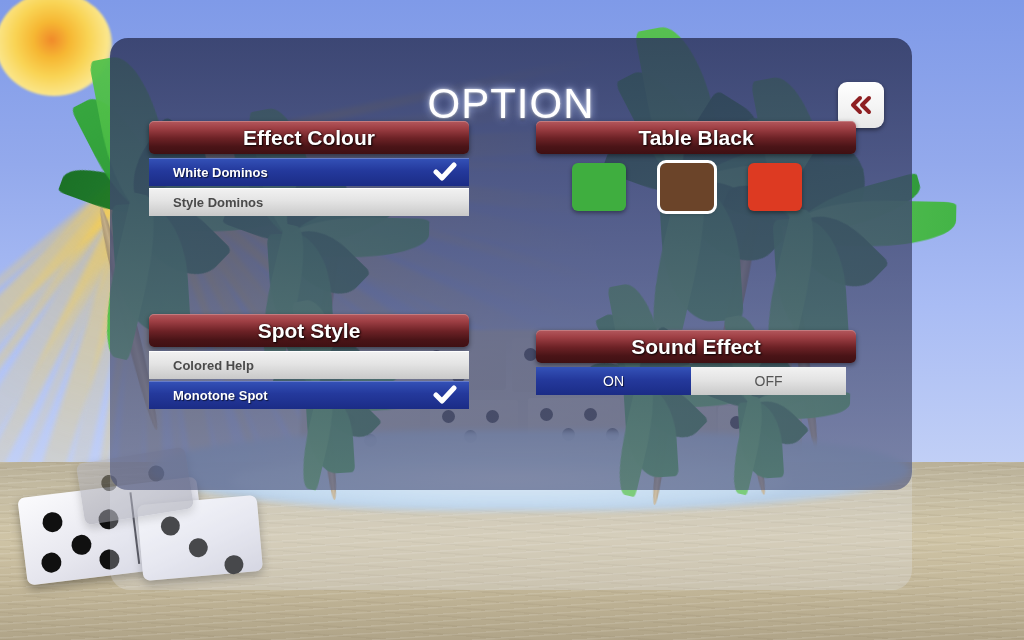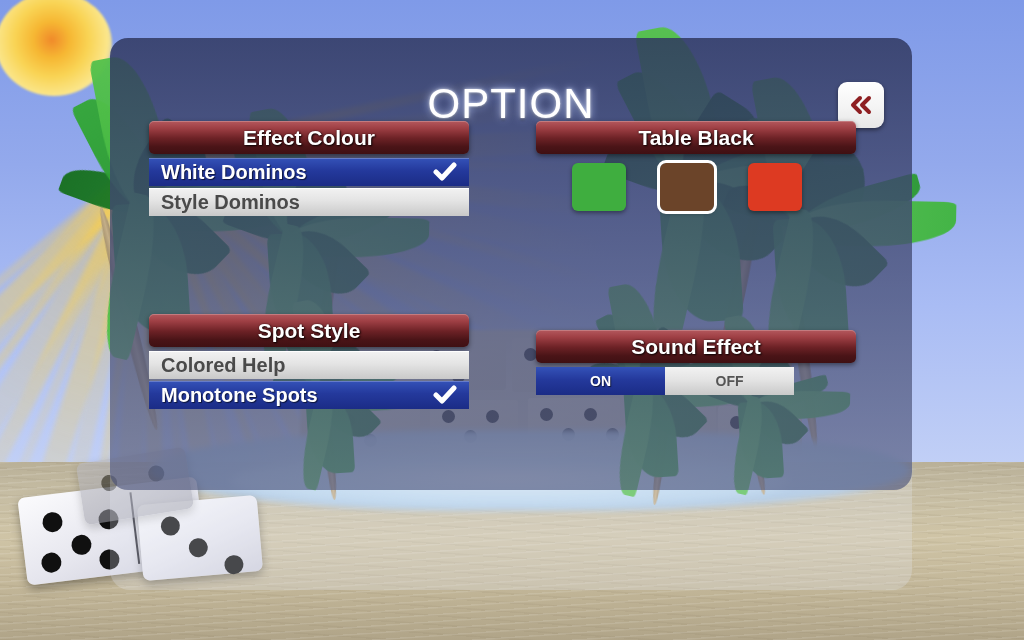--- a/index.html
+++ b/index.html
@@ -101,22 +101,22 @@
     box-shadow:0 2px 5px rgba(0,0,0,.45),inset 0 1px 0 rgba(255,255,255,.22);
     display:flex;align-items:center;justify-content:center;
   }
   .g-header span{
     font-size:21px;font-weight:bold;color:#fff;
     text-shadow:1px 1px 2px rgba(0,0,0,.85),0 0 2px rgba(0,0,0,.5);
   }
   .opt-list{margin-top:4px;}
   .opt-row{
     position:relative;height:28px;display:flex;align-items:center;
-    padding:0 12px;box-sizing:border-box;cursor:pointer;
-    font-size:20px;font-weight:bold;margin-bottom:2px;
+    padding:0 24px;box-sizing:border-box;cursor:pointer;
+    font-size:13px;font-weight:bold;margin-bottom:2px;
   }
   .opt-row.sel{
     background:linear-gradient(180deg,#3452b8 0%,#24399c 45%,#1b2c86 100%);
     color:#fff;text-shadow:1px 1px 1px rgba(0,0,0,.6);
     box-shadow:inset 0 1px 0 rgba(255,255,255,.25);
   }
   .opt-row.unsel{
     background:linear-gradient(180deg,#f2f2f2 0%,#e4e4e4 45%,#c9c9c9 100%);
     color:#4a4a4a;font-weight:bold;
     box-shadow:inset 0 1px 0 rgba(255,255,255,.9);
@@ -127,22 +127,22 @@
   .swatches{margin-top:9px;display:flex;gap:34px;padding-left:36px;}
   .swatch{
     width:54px;height:48px;border-radius:6px;cursor:pointer;
     box-shadow:0 2px 4px rgba(0,0,0,.4);
   }
   .swatch.sel{outline:3px solid #ffffff;outline-offset:0px;}
 
   
   .toggle{margin-top:4px;display:flex;}
   .tg{
-    width:129px;height:28px;display:flex;align-items:center;justify-content:center;
-    font-size:14px;font-weight:bold;cursor:pointer;
+    width:155px;height:28px;display:flex;align-items:center;justify-content:center;
+    font-size:14px;font-weight:normal;cursor:pointer;
   }
   .tg.on{
     background:linear-gradient(180deg,#3452b8 0%,#24399c 45%,#1b2c86 100%);
     color:#fff;text-shadow:1px 1px 1px rgba(0,0,0,.6);
   }
   .tg.off{
     background:linear-gradient(180deg,#f2f2f2 0%,#e4e4e4 45%,#c9c9c9 100%);
     color:#555;
   }
 
@@ -387,21 +387,21 @@
 
     <div class="group" style="left:39px;top:276px;">
       <div class="g-header">
         <span>Spot Style</span>
       </div>
       <div class="opt-list">
         <div class="opt-row unsel">
           <span>Colored Help</span>
         </div>
         <div class="opt-row sel">
-          <span>Monotone Spots</span>
+          <span>Monotone Spot</span>
           <svg class="check" width="24" height="20" viewBox="0 0 24 20">
             <path d="M3 10 L9 16 L21 3" stroke="#ffffff" stroke-width="5" fill="none" stroke-linecap="round" stroke-linejoin="round"></path>
           </svg>
         </div>
       </div>
     </div>
 
     <div class="group" style="left:426px;top:292px;">
       <div class="g-header">
         <span>Sound Effect</span>

